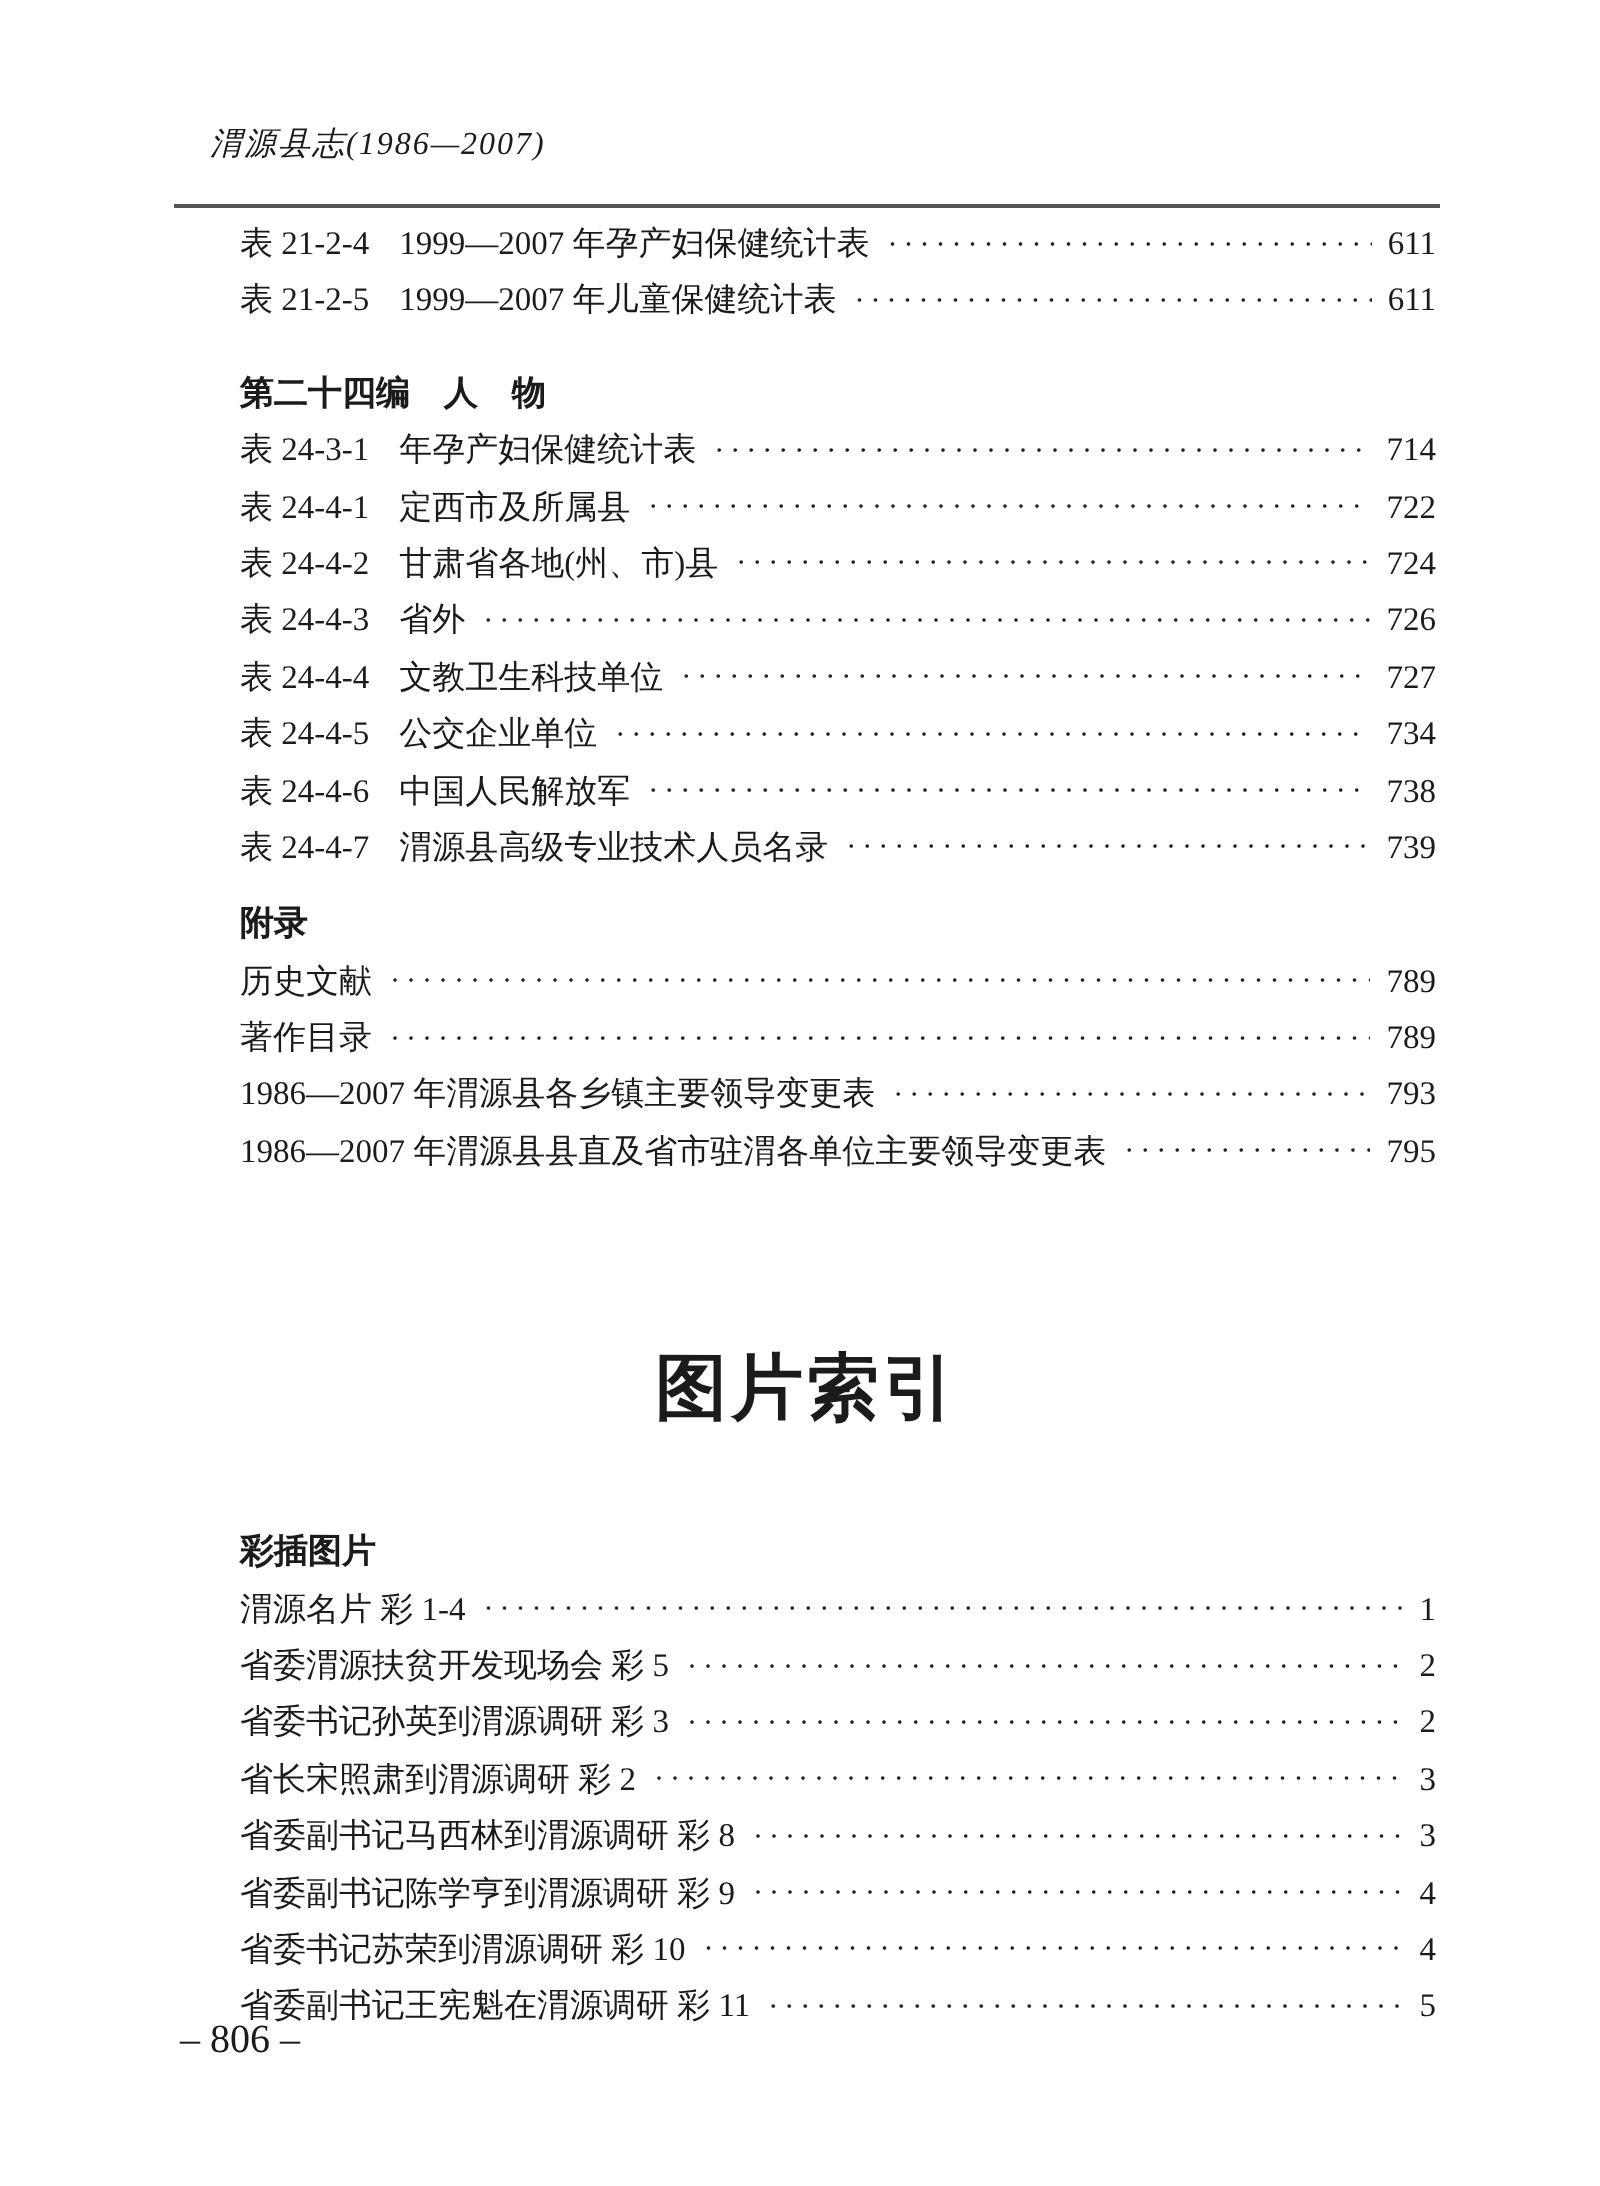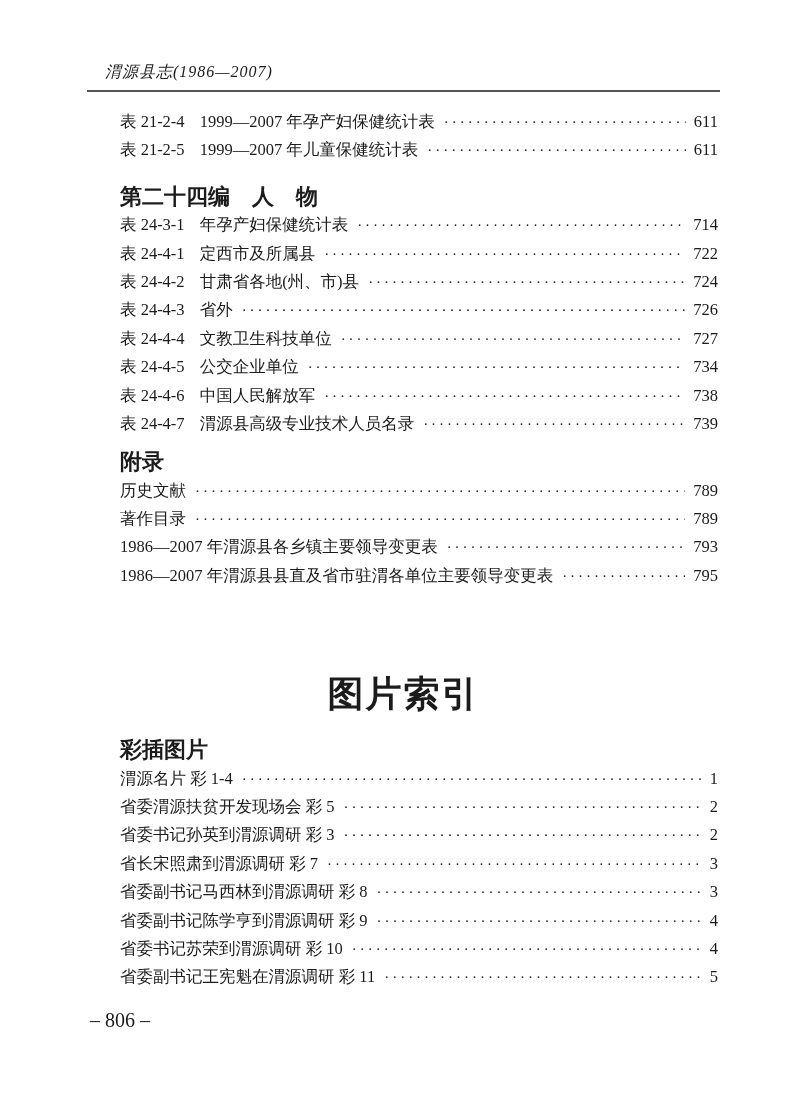--- a/index.html
+++ b/index.html
@@ -9,21 +9,21 @@
     width:800px; height:1093px;
     background:#ffffff;
     font-family:"Liberation Serif","DejaVu Serif",serif;
     color:#1b1b1b;
     overflow:hidden;
   }
   .running-header {
     position:absolute;
     left:87px; top:62px; width:633px;
     border-bottom:2px solid #555;
-    padding-bottom:7px;
+    padding-bottom:19px;
   }
   .running-header .title {
     margin-left:18px;
     font-style:italic;
     font-size:16px;
     letter-spacing:1px;
   }
   .content {
     position:absolute;
     left:120px; top:108px; width:598px;
@@ -48,36 +48,36 @@
   .leader::after {
     content:"····································································································································································";
     font-size:15px;
     letter-spacing:3px;
     color:#222;
   }
   .pg { text-align:right; }
   .sec-heading {
     font-family:"Liberation Sans","DejaVu Sans",sans-serif;
     font-weight:bold;
-    font-size:22px;
+    font-size:17px;
     height:28.4px; line-height:28.4px;
   }
   .mt-sec   { margin-top:18px; }
   .mt-small { margin-top:10px; }
   .index-title {
     margin-top:86px;
     margin-left:-31px;
     height:36px; line-height:36px;
     text-align:center;
     font-family:"Liberation Sans","DejaVu Sans",sans-serif;
     font-weight:bold;
     font-size:36px;
     letter-spacing:2px;
   }
-  .mt-index { margin-top:24px; }
+  .mt-index { margin-top:50px; }
   .footer {
     position:absolute;
     left:90px; top:1008px;
     height:24px; line-height:24px;
     font-size:20px;
   }
 </style>
 </head>
 <body>
 
@@ -197,21 +197,21 @@
       <span class="pg">2</span>
     </div>
     <div class="row">
       <span class="num"></span>
       <span class="ttl">省委书记孙英到渭源调研 彩 3</span>
       <span class="leader"></span>
       <span class="pg">2</span>
     </div>
     <div class="row">
       <span class="num"></span>
-      <span class="ttl">省长宋照肃到渭源调研 彩 7</span>
+      <span class="ttl">省长宋照肃到渭源调研 彩 2</span>
       <span class="leader"></span>
       <span class="pg">3</span>
     </div>
     <div class="row">
       <span class="num"></span>
       <span class="ttl">省委副书记马西林到渭源调研 彩 8</span>
       <span class="leader"></span>
       <span class="pg">3</span>
     </div>
     <div class="row">

